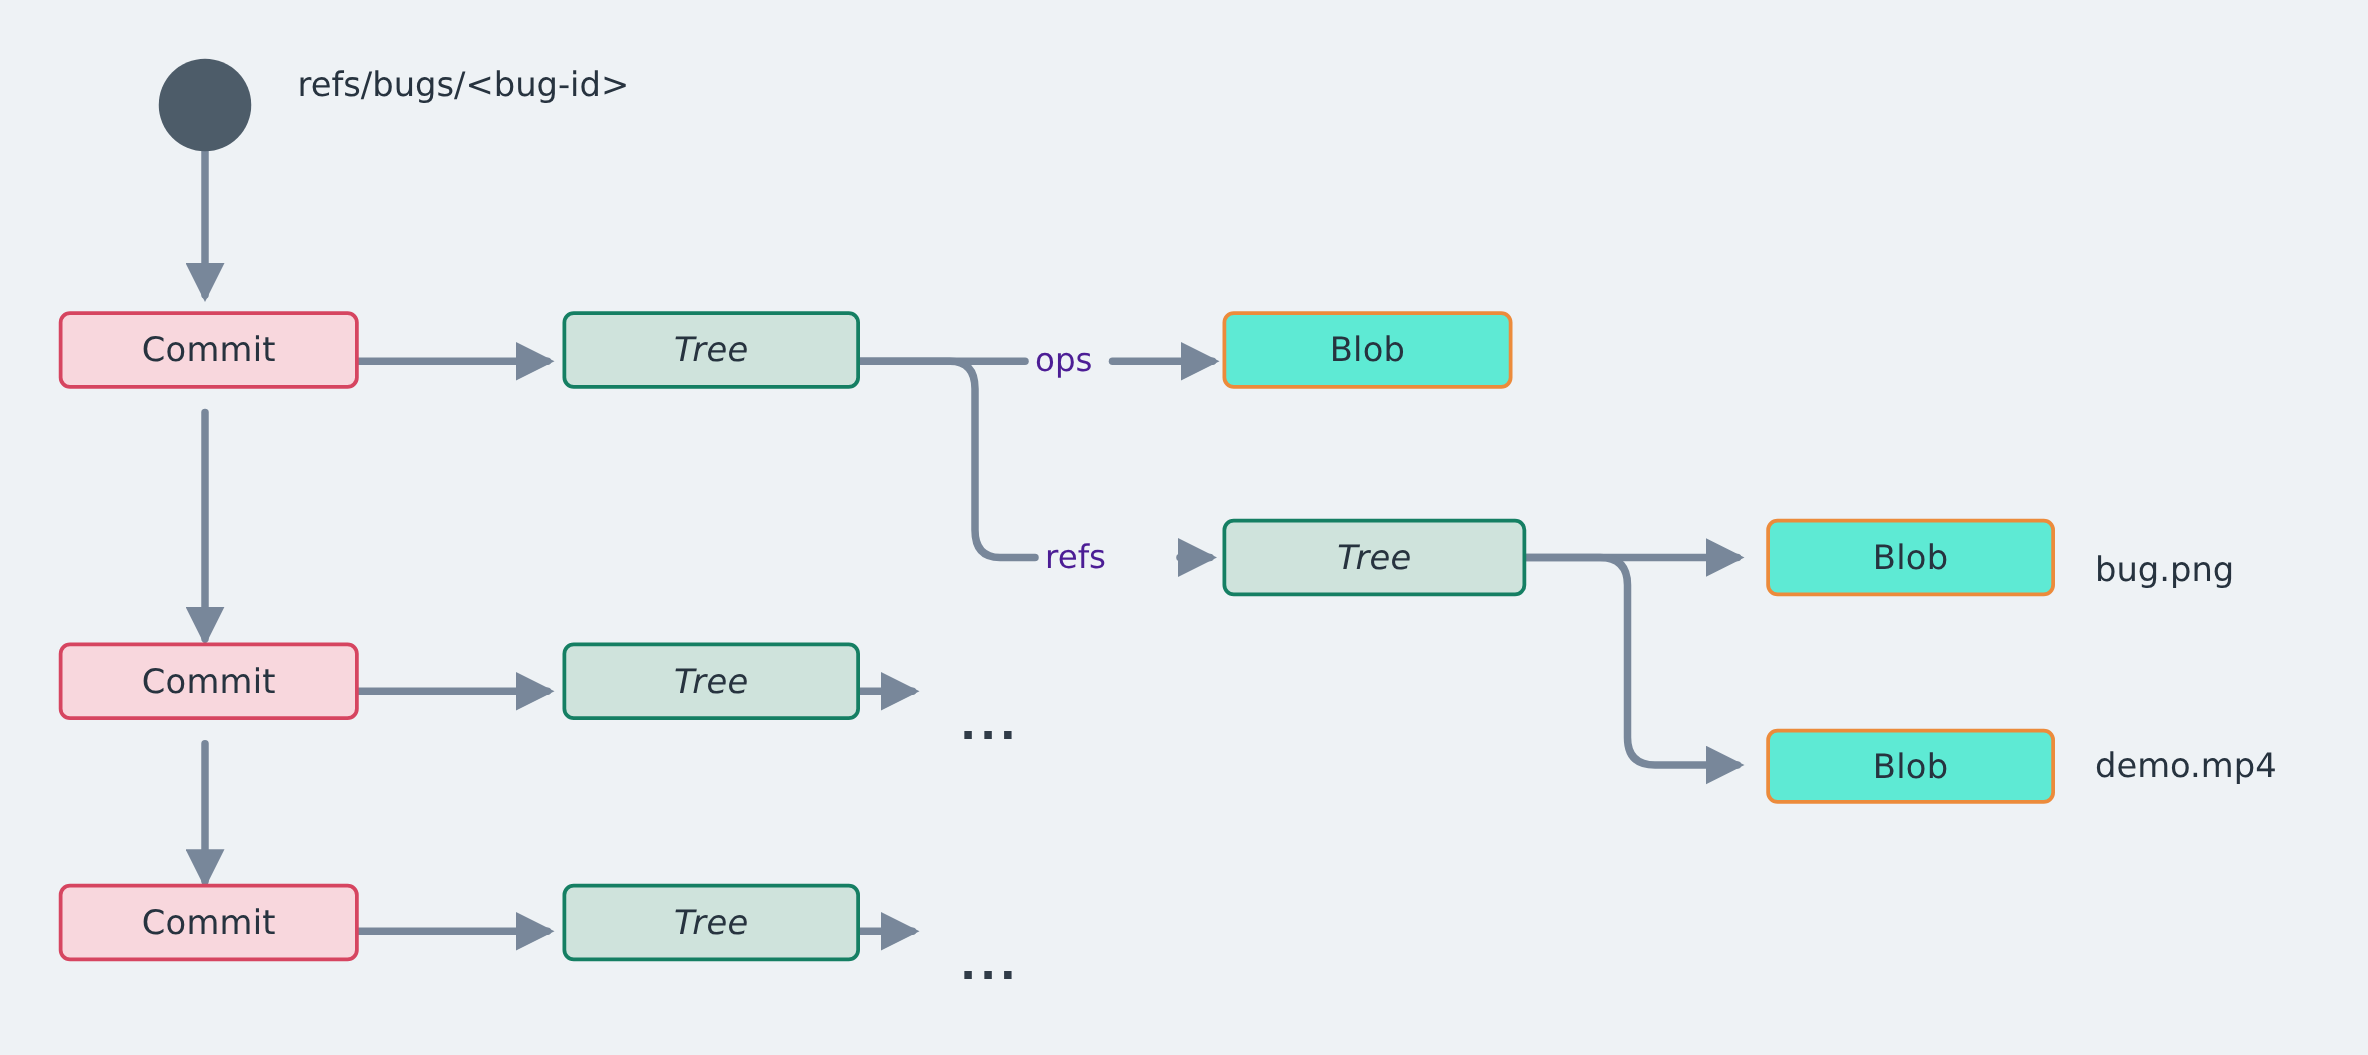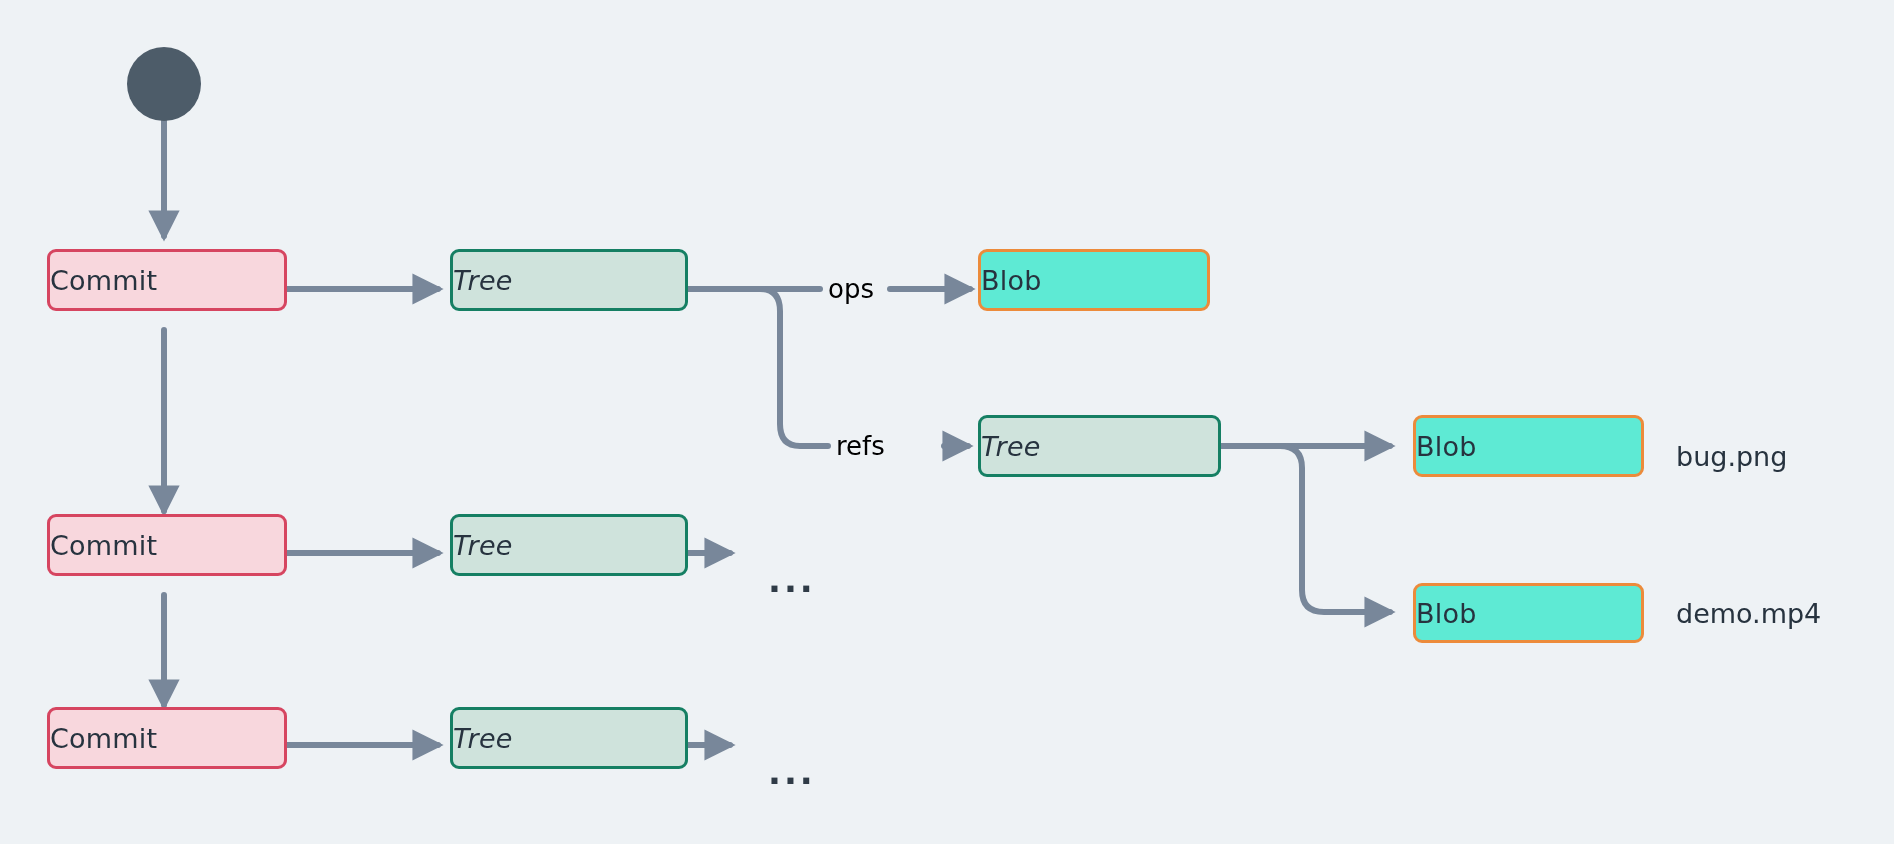--- a/index.html
+++ b/index.html
@@ -22,20 +22,21 @@
     left: 0;
     top: 0;
     width: 1894px;
     height: 844px;
   }
   .node {
     position: absolute;
     box-sizing: border-box;
     display: flex;
     align-items: center;
+    justify-content: center;
     border-radius: 9px;
     border-width: 3px;
     border-style: solid;
     font-size: 27px;
     color: #27333f;
     letter-spacing: 0.2px;
     z-index: 3;
   }
   .node.commit {
     background: #f8d7dd;
@@ -59,21 +60,21 @@
   .plain-label {
     position: absolute;
     font-size: 27px;
     color: #27333f;
     white-space: nowrap;
     z-index: 4;
   }
   .edge-label {
     position: absolute;
     font-size: 26px;
-    color: #000000;
+    color: #4c1d95;
     background: #eef2f5;
     padding: 0 4px;
     white-space: nowrap;
     z-index: 4;
   }
   .ellipsis {
     position: absolute;
     font-size: 34px;
     font-weight: 700;
     color: #2f3b47;
@@ -120,20 +121,21 @@
       <path d="M 1221 446 L 1280 446 Q 1302 446 1302 468 L 1302 590 Q 1302 612 1324 612 L 1390 612" marker-end="url(#arrow)"></path>
 
       <path d="M 688 553 L 730 553" marker-end="url(#arrow)"></path>
 
       <path d="M 688 745 L 730 745" marker-end="url(#arrow)"></path>
     </g>
   </svg>
 
   <div class="start-circle" style="left:127px; top:47px; width:74px; height:74px;"></div>
 
+  <div class="plain-label" style="left:238px; top:68px; transform:translateY(-50%);">refs/bugs/&lt;bug-id&gt;</div>
 
   <div class="node commit" style="left:47px; top:249px; width:240px; height:62px;">
     <span>Commit</span>
   </div>
 
   <div class="node commit" style="left:47px; top:514px; width:240px; height:62px;">
     <span>Commit</span>
   </div>
 
   <div class="node commit" style="left:47px; top:707px; width:240px; height:62px;">

